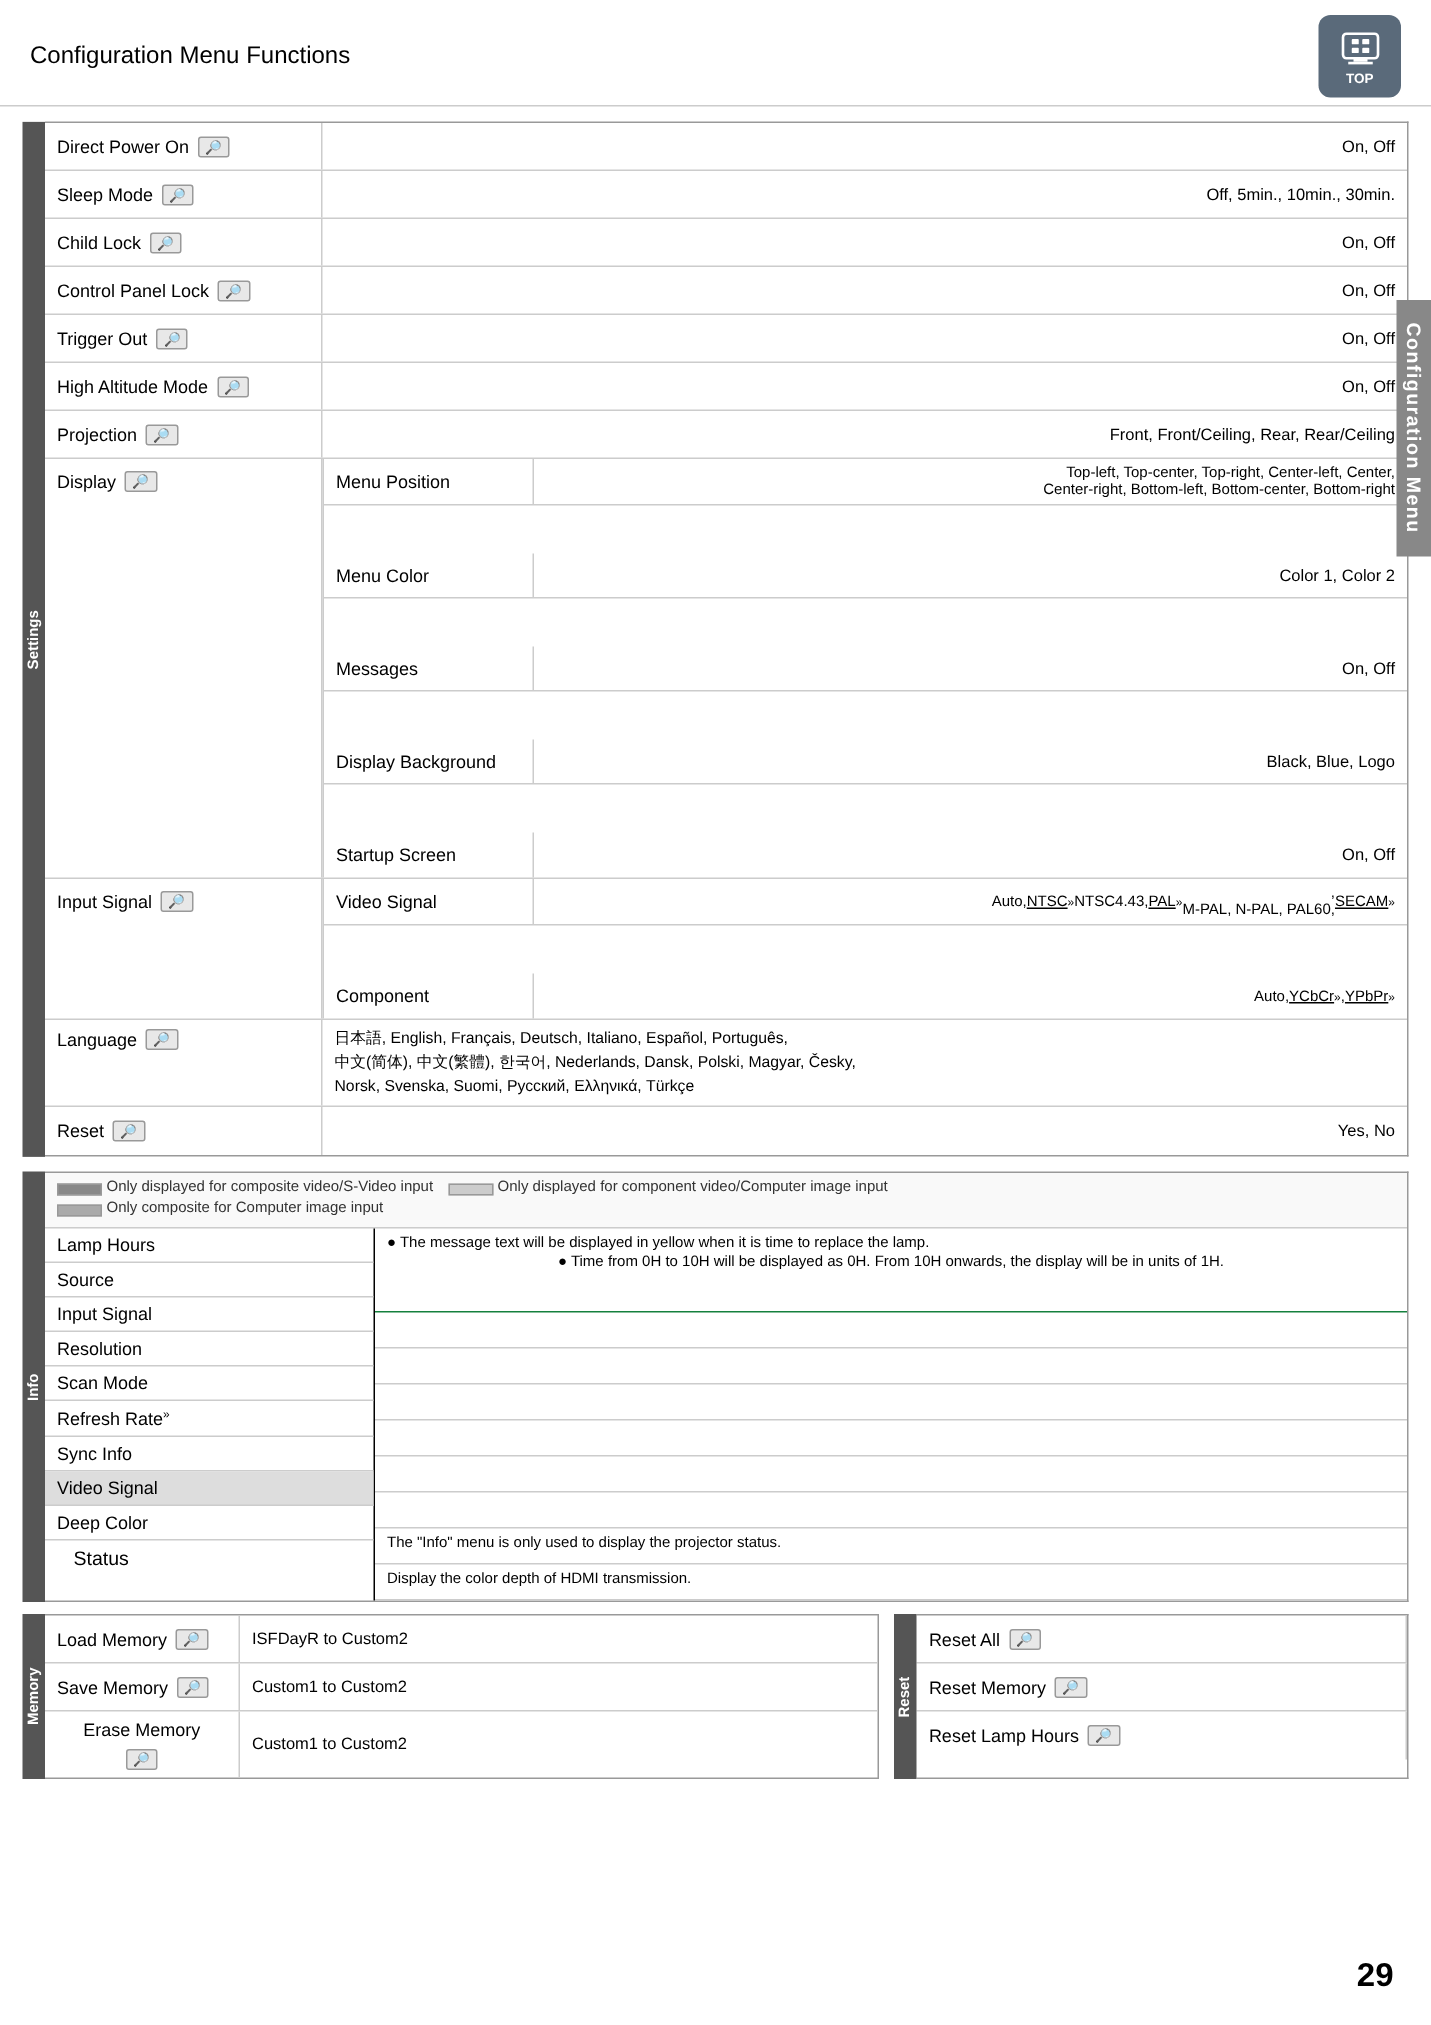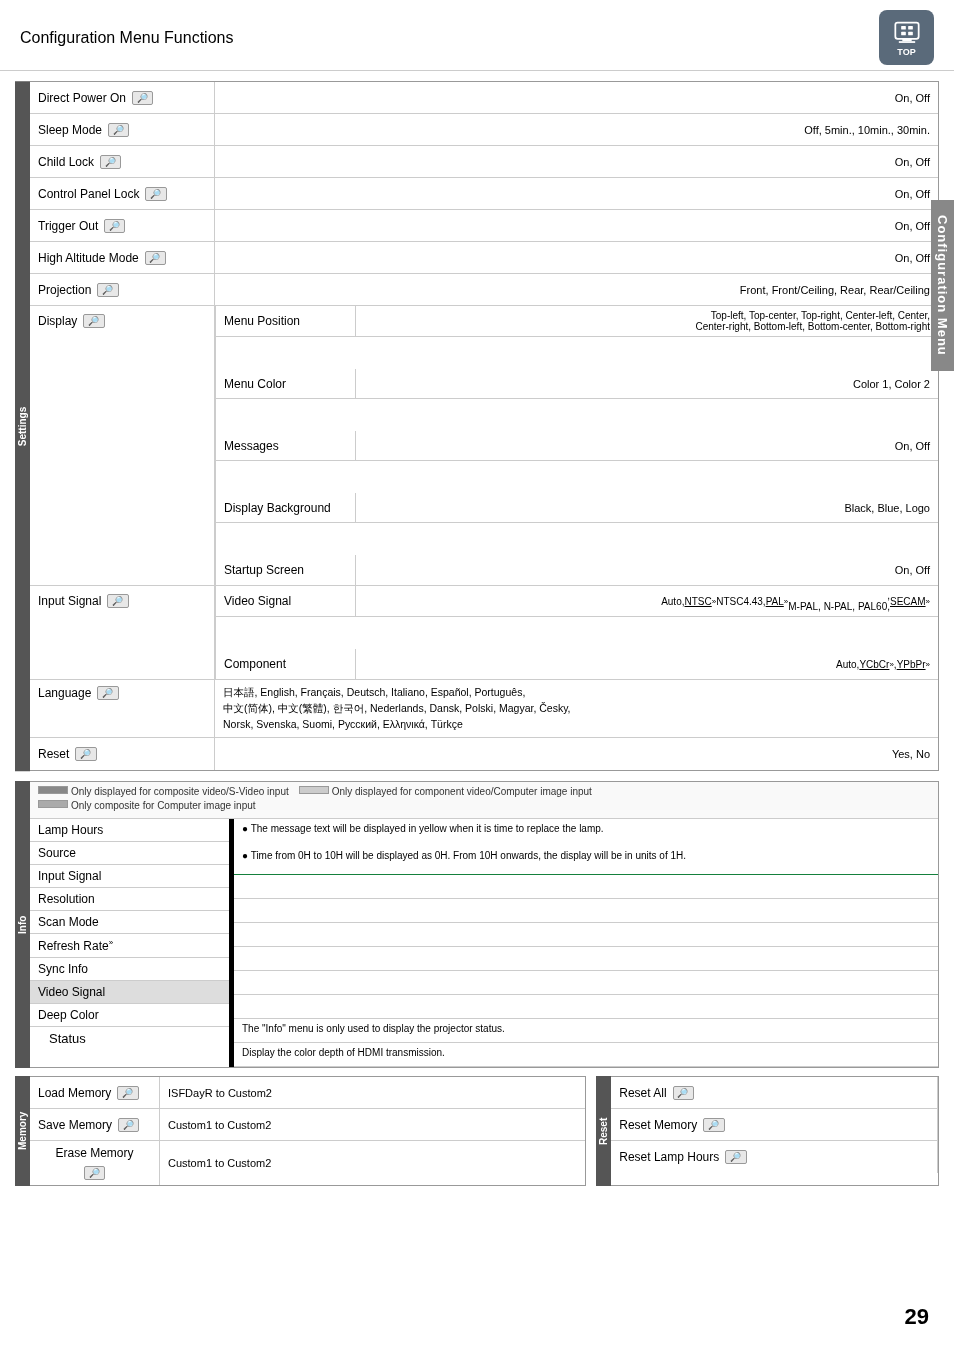--- a/index.html
+++ b/index.html
@@ -172,21 +172,21 @@
       border-bottom: 1px solid #ccc;
     }
     .legend-row {
       display: flex;
       gap: 10px;
       margin-bottom: 3px;
       flex-wrap: wrap;
     }
     .legend-item {
       display: flex;
-      align-items: flex-start;
+      align-items: flex-end;
       gap: 3px;
       font-size: 10px;
     }
     .legend-box {
       width: 30px;
       height: 8px;
       border: 1px solid #999;
     }
     .legend-box.dark { background: #888; }
     .legend-box.light { background: #ccc; }
@@ -446,40 +446,40 @@
       <div class="legend-row">
         <div class="legend-item">
           <div class="legend-box gray"></div>
           <span>Only composite for Computer image input</span>
         </div>
       </div>
     </div>
 
     <div style="display:flex;">
 
-      <div style="width:204px;border-right:5px solid #000000;">
+      <div style="width:220px;border-right:1px solid #000000;">
         <div style="border-bottom:1px solid #ccc;padding:4px 8px;font-size:12px;">Lamp Hours</div>
         <div style="border-bottom:1px solid #ccc;padding:4px 8px;font-size:12px;">Source</div>
         <div style="border-bottom:1px solid #ccc;padding:4px 8px;font-size:12px;">Input Signal</div>
         <div style="border-bottom:1px solid #ccc;padding:4px 8px;font-size:12px;">Resolution</div>
         <div style="border-bottom:1px solid #ccc;padding:4px 8px;font-size:12px;">Scan Mode</div>
         <div style="border-bottom:1px solid #ccc;padding:4px 8px;font-size:12px;">
           <span>Refresh Rate</span><span class="arrow-sup">»</span>
         </div>
         <div style="border-bottom:1px solid #ccc;padding:4px 8px;font-size:12px;">Sync Info</div>
         <div style="border-bottom:1px solid #ccc;padding:4px 8px;font-size:12px;background:#ddd;">Video Signal</div>
         <div style="border-bottom:1px solid #ccc;padding:4px 8px;font-size:12px;">Deep Color</div>
         <div style="padding:4px 19px;font-size:13px;">Status</div>
       </div>
 
       <div style="flex:1;">
 
         <div style="border-bottom:1px solid #15803d;padding:4px 8px;font-size:10px;min-height:56px;">
           <div>● The message text will be displayed in yellow when it is time to replace the lamp.</div>
-          <div style="margin-top:16px;">● Time from 0H to 10H will be displayed as 0H. From 10H onwards, the display will be in units of 1H.</div>
+          <div style="margin-top:2px;text-align:center;">● Time from 0H to 10H will be displayed as 0H. From 10H onwards, the display will be in units of 1H.</div>
         </div>
 
         <div style="border-bottom:1px solid #ccc;padding:4px 8px;font-size:10px;min-height:24px;"></div>
         <div style="border-bottom:1px solid #ccc;padding:4px 8px;font-size:10px;min-height:24px;"></div>
         <div style="border-bottom:1px solid #ccc;padding:4px 8px;font-size:10px;min-height:24px;"></div>
         <div style="border-bottom:1px solid #ccc;padding:4px 8px;font-size:10px;min-height:24px;"></div>
         <div style="border-bottom:1px solid #ccc;padding:4px 8px;font-size:10px;min-height:24px;"></div>
         <div style="border-bottom:1px solid #ccc;padding:4px 8px;font-size:10px;min-height:24px;"></div>
 
         <div style="border-bottom:1px solid #ccc;padding:4px 8px;font-size:10px;min-height:24px;">The "Info" menu is only used to display the projector status.</div>

